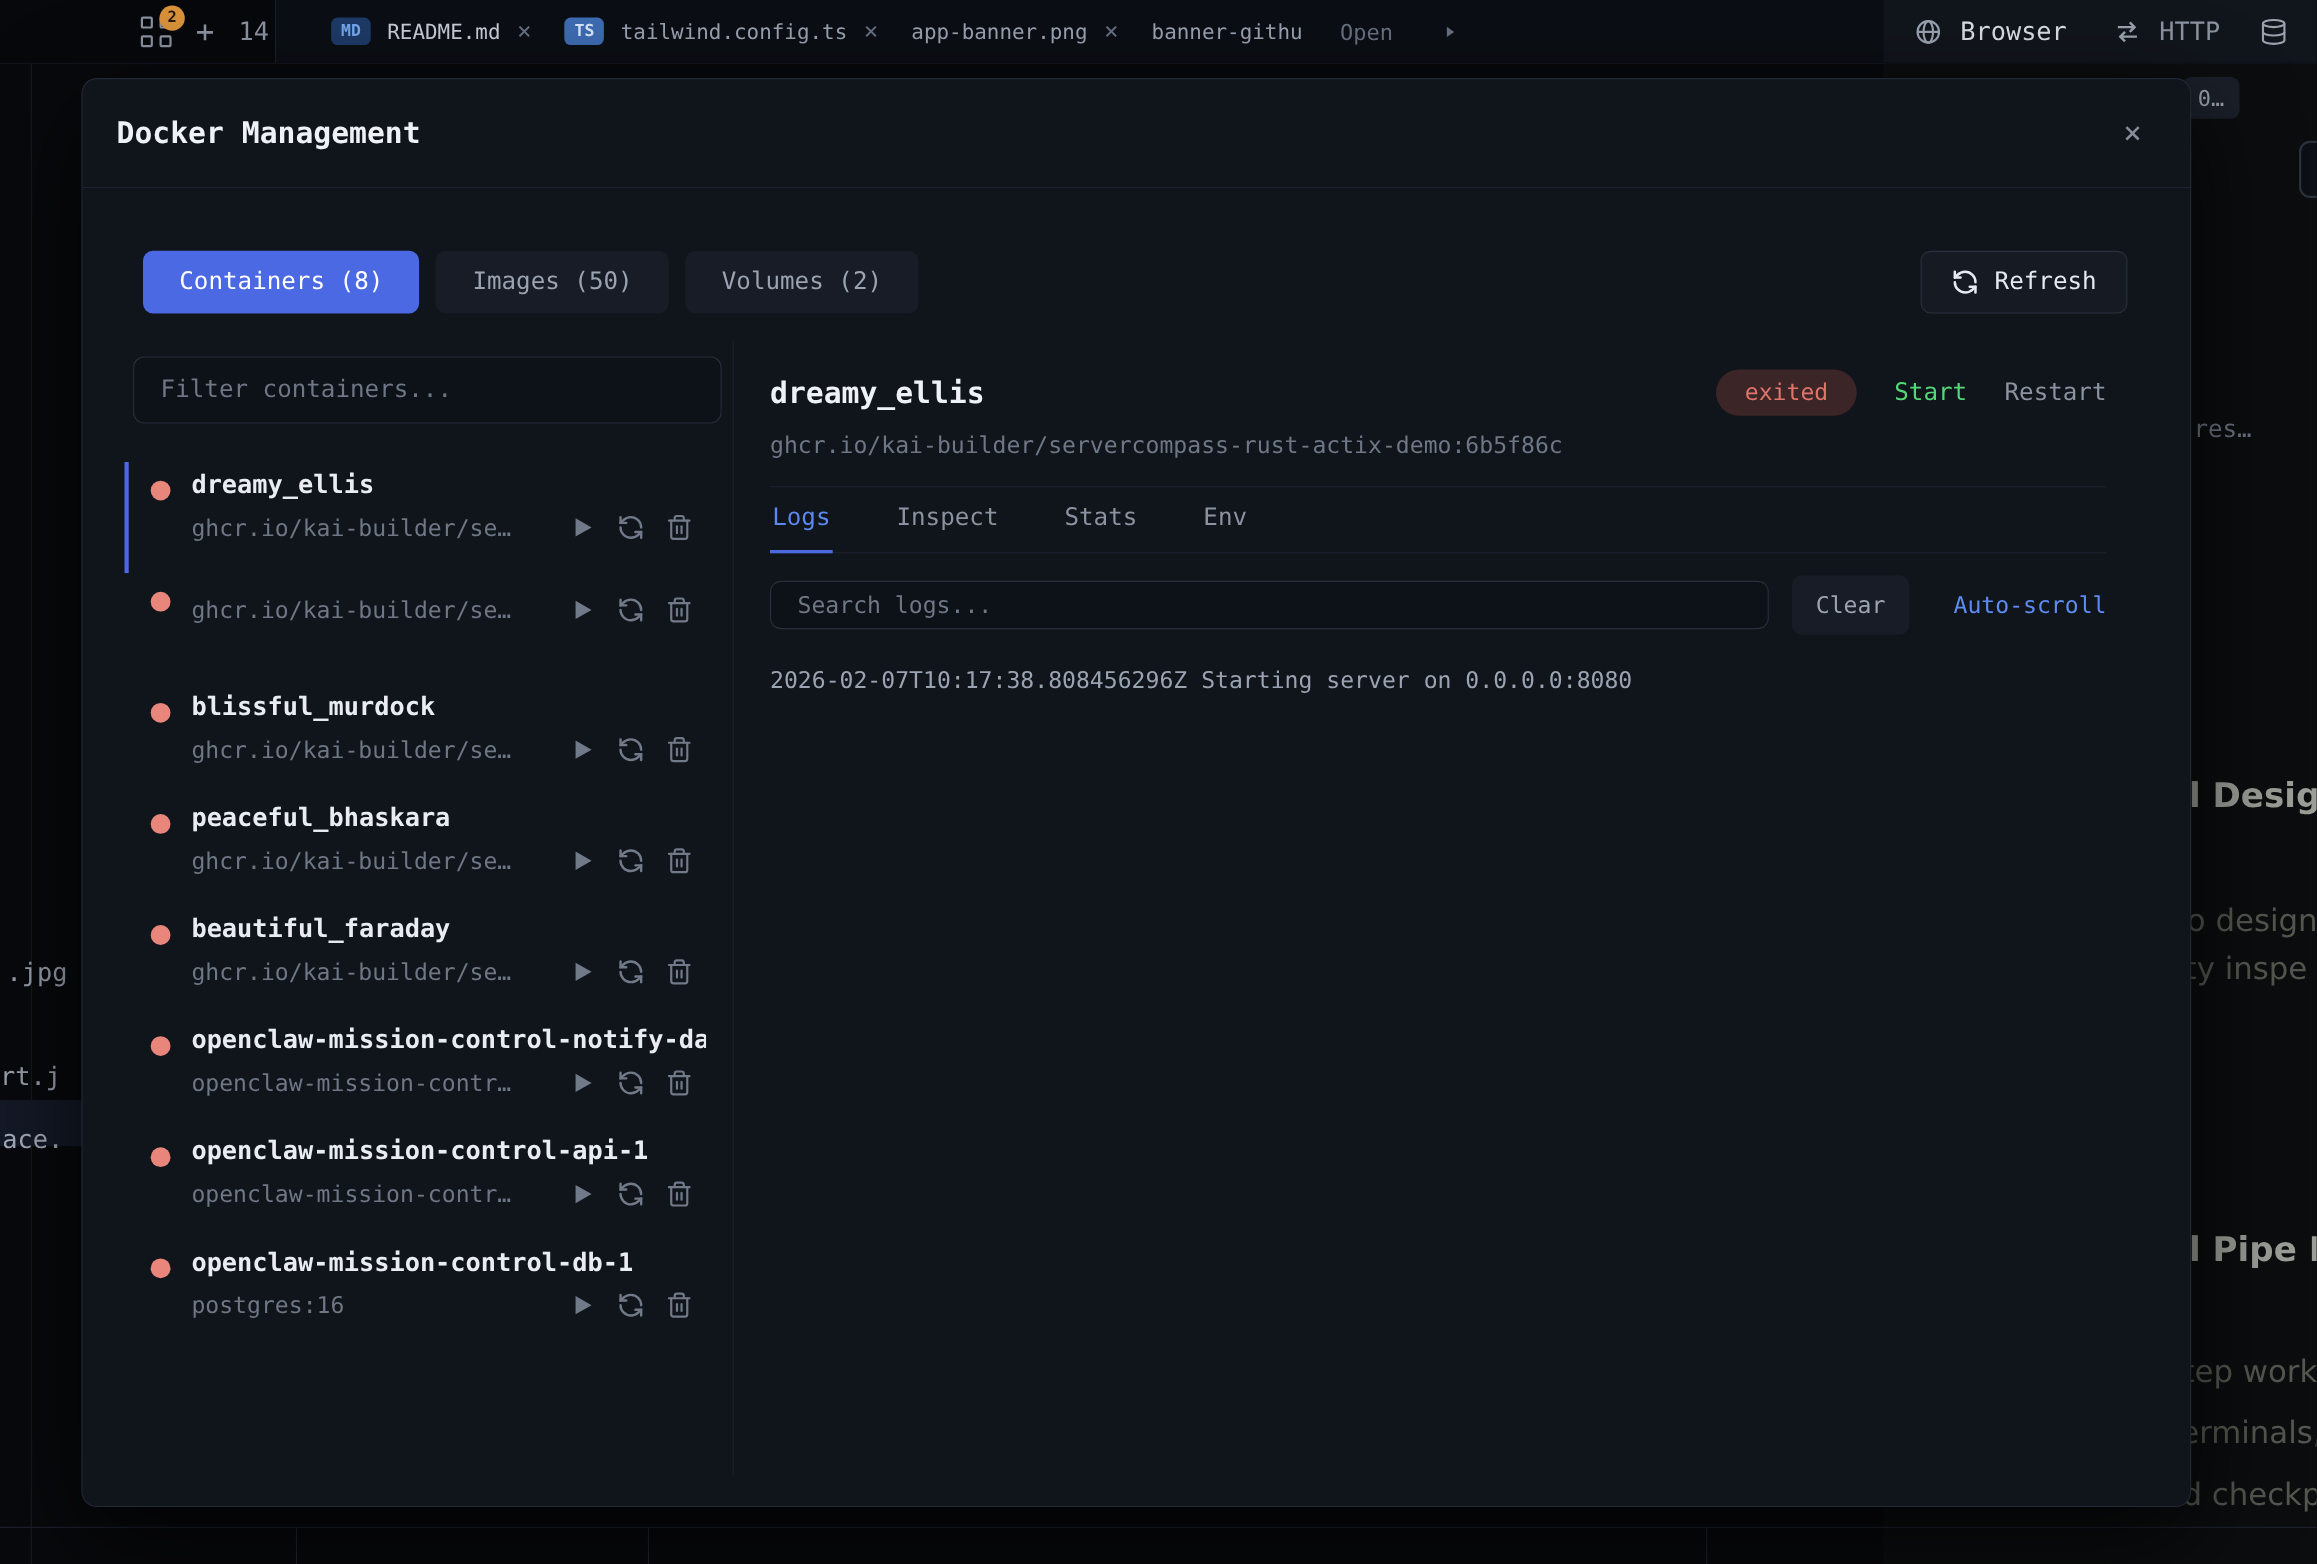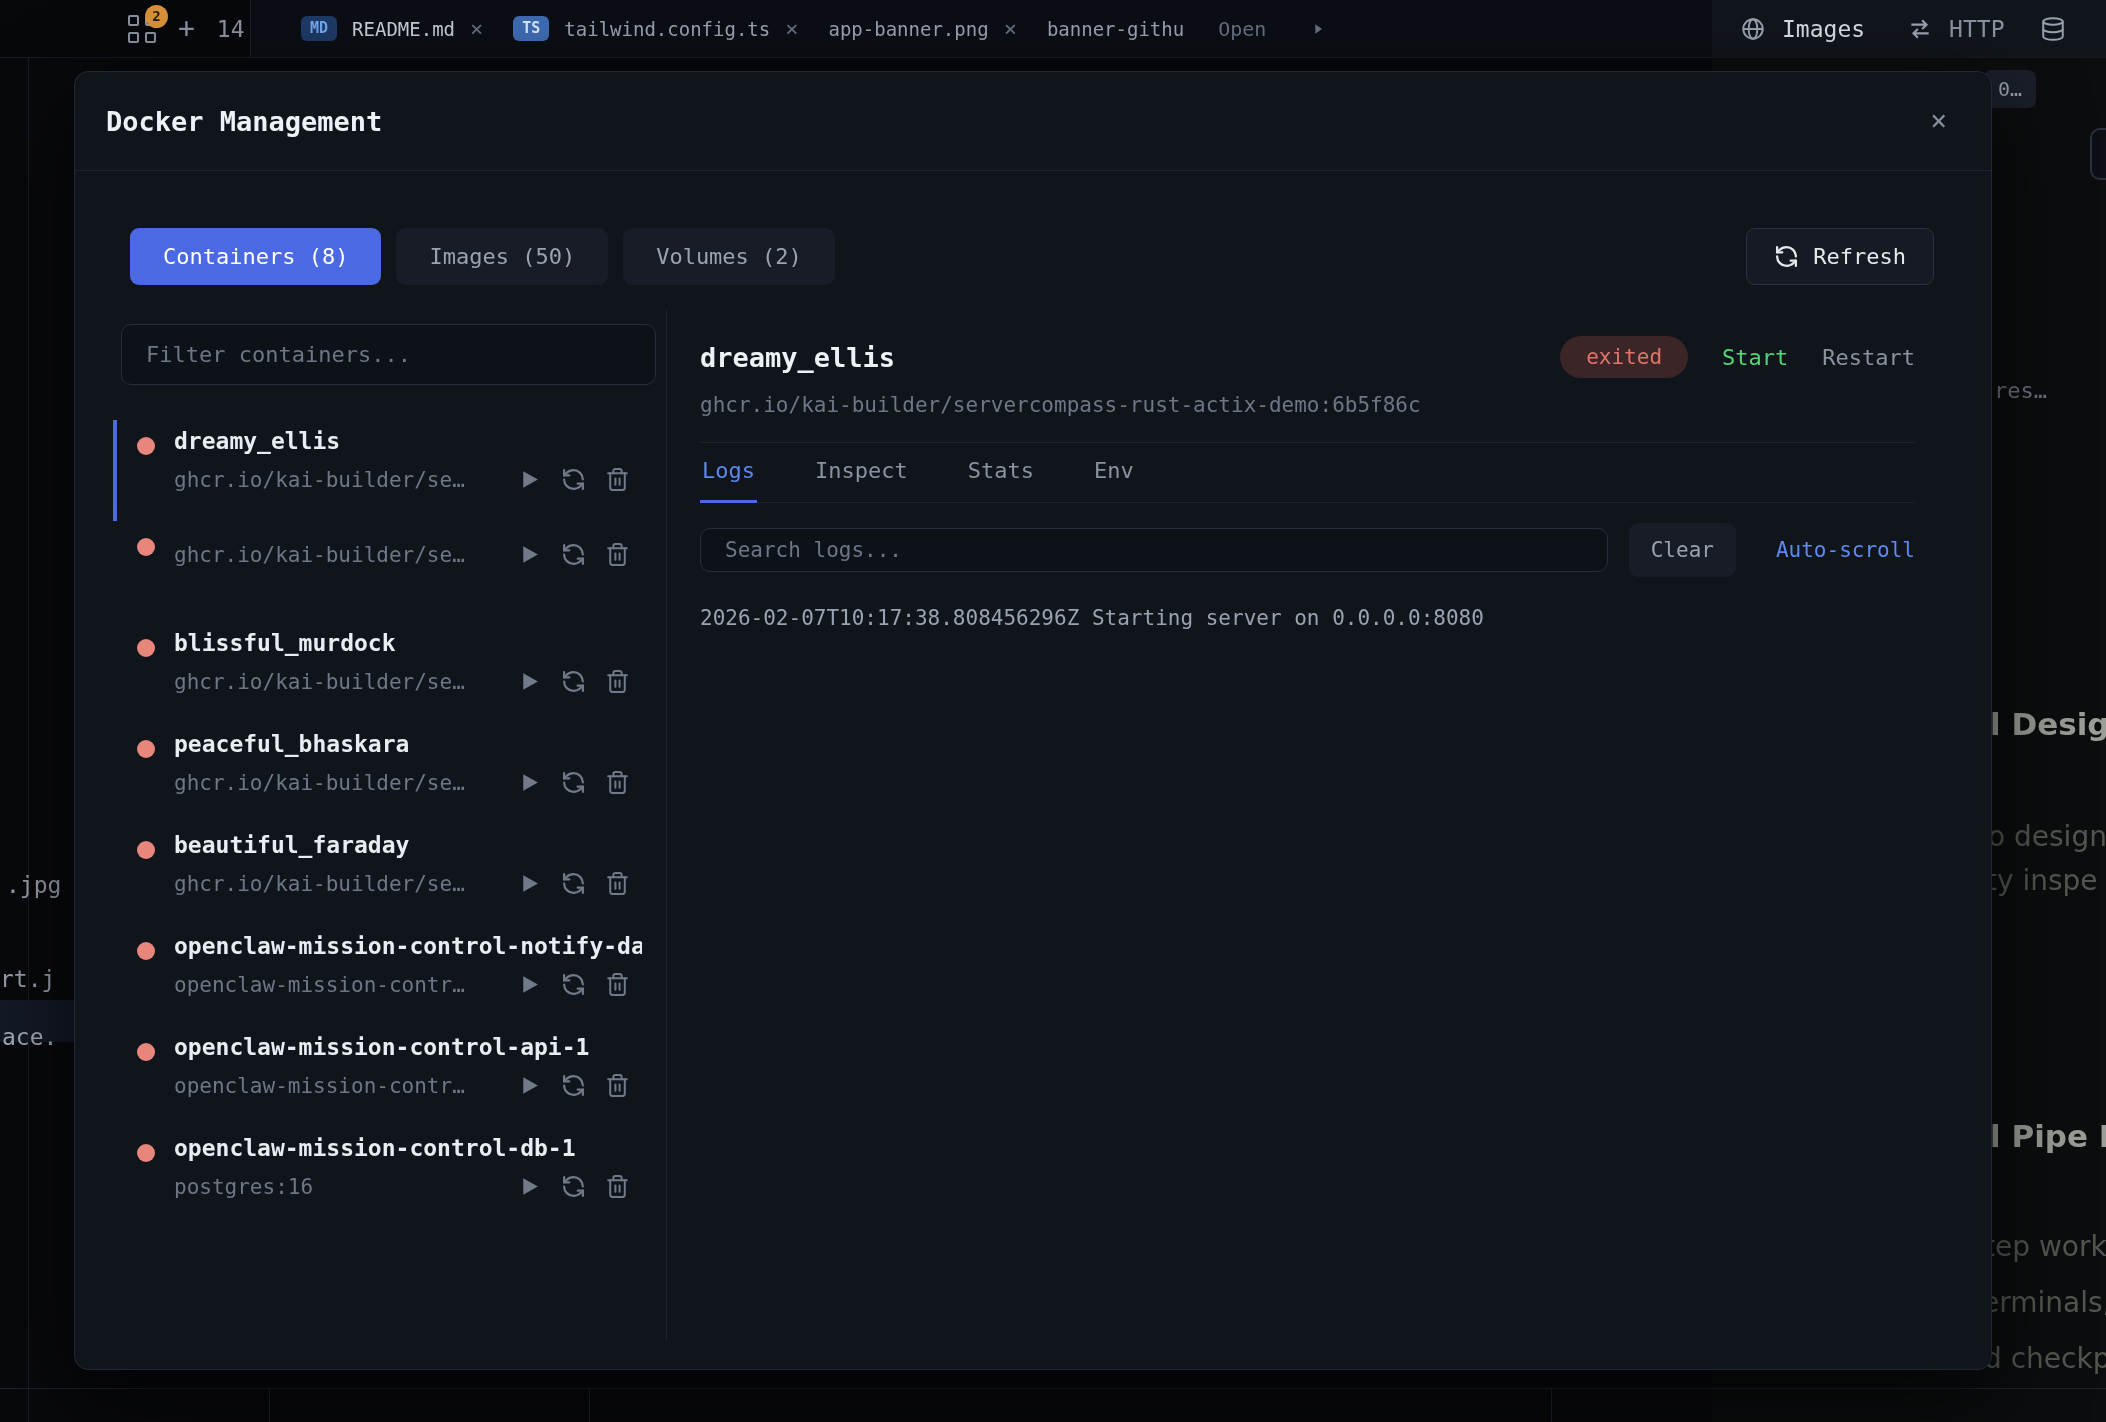--- a/index.html
+++ b/index.html
@@ -173,21 +173,21 @@
     <svg class="chev" viewBox="0 0 24 24" fill="currentColor">
         <path d="M8 5l10 7-10 7z"></path>
       </svg>
   </div>
   <div class="topbar-right">
     <svg class="tb-ic" viewBox="0 0 24 24" fill="none" stroke="currentColor" stroke-width="1.8">
       <circle cx="12" cy="12" r="9"></circle>
         <ellipse cx="12" cy="12" rx="4" ry="9"></ellipse>
         <path d="M3 12h18"></path>
     </svg>
-    <span class="tbr-label browser">Images</span>
+    <span class="tbr-label browser">Browser</span>
     <svg class="tb-ic" viewBox="0 0 24 24" fill="none" stroke="currentColor" stroke-width="2">
       <path d="M4 8h14M14 4l4 4-4 4"></path>
         <path d="M20 16H6M10 12l-4 4 4 4"></path>
     </svg>
     <span class="tbr-label http">HTTP</span>
     <svg class="tb-ic" viewBox="0 0 24 24" fill="none" stroke="currentColor" stroke-width="1.8">
       <ellipse cx="12" cy="5" rx="9" ry="3"></ellipse>
         <path d="M3 5v14c0 1.66 4 3 9 3s9-1.34 9-3V5"></path>
         <path d="M3 12c0 1.66 4 3 9 3s9-1.34 9-3"></path>
     </svg>

